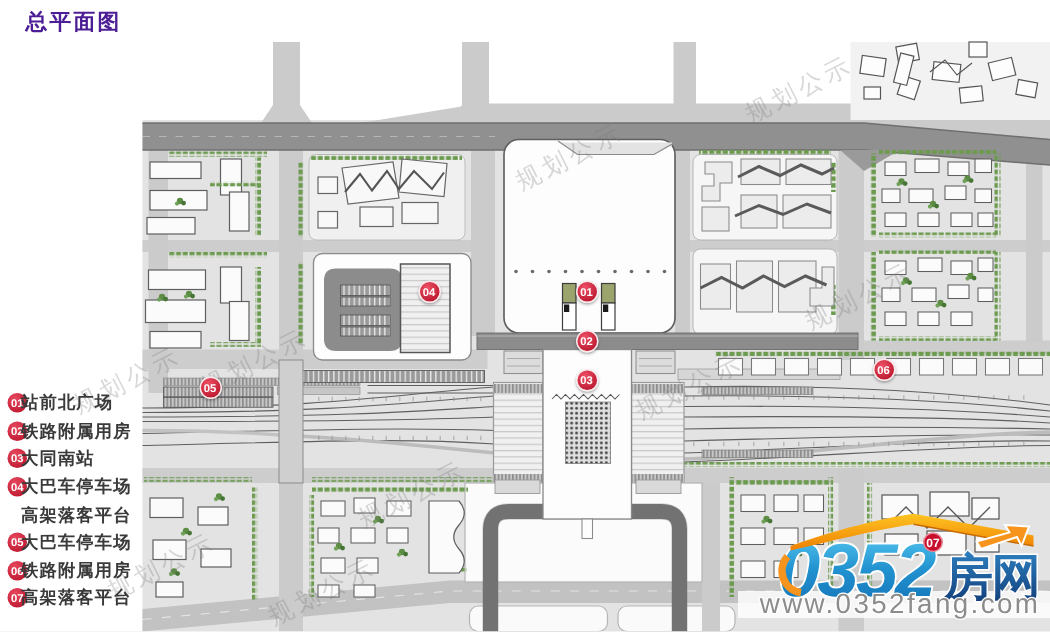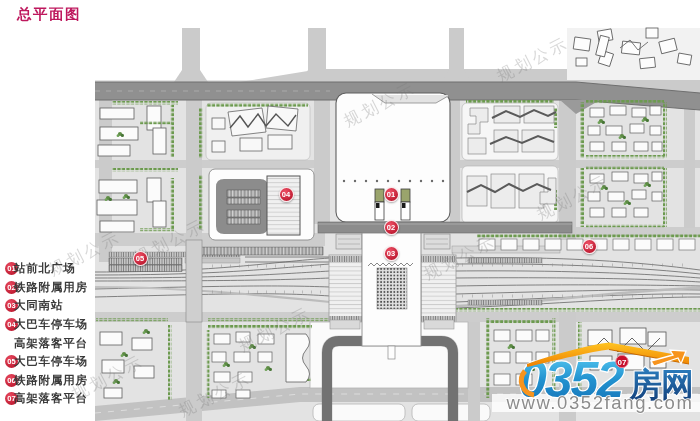--- a/index.html
+++ b/index.html
@@ -1,16 +1,16 @@
 <!DOCTYPE html>
 <html><head><meta charset="utf-8">
 <style>
 html,body{margin:0;padding:0}
 #pg{position:relative;width:700px;height:421px;background:#fff;overflow:hidden;font-family:"Liberation Sans",sans-serif}
-.ttl{position:absolute;left:17px;top:5px;font-weight:bold;font-size:14.5px;color:#be185d;letter-spacing:1.5px}
+.ttl{position:absolute;left:17px;top:5px;font-weight:bold;font-size:14.5px;color:#4c1d95;letter-spacing:1.5px}
 .mk{position:absolute;width:13px;height:13px;border-radius:50%;background:radial-gradient(circle at 38% 30%,#ef5066,#ad0a20);border:1px solid rgba(255,255,255,.9);box-shadow:0 1px 2px rgba(0,0,0,.35);color:#fff;font-weight:bold;font-size:7.5px;line-height:13px;text-align:center;z-index:30}
 .wm{position:absolute;font-size:16.5px;color:rgba(120,120,120,.29);letter-spacing:3px;white-space:nowrap;transform:translate(-50%,-50%) rotate(-27deg);z-index:25}
 .lg{position:absolute;left:0;z-index:40}
 .lc{position:absolute;left:5px;width:13px;height:13px;border-radius:50%;background:radial-gradient(circle at 38% 30%,#e8495f,#b30d24);color:#fff;font-weight:bold;font-size:7.5px;line-height:13.5px;text-align:center}
 .lt{position:absolute;left:14px;top:-1px;font-weight:bold;font-size:11.5px;color:#3a3a3a;letter-spacing:.8px;white-space:nowrap}
 </style></head><body>
 <div id="pg">
 <svg width="700" height="421" style="position:absolute;left:0;top:0">
 <defs>
 <pattern id="gd" width="4.5" height="4.5" patternUnits="userSpaceOnUse">

